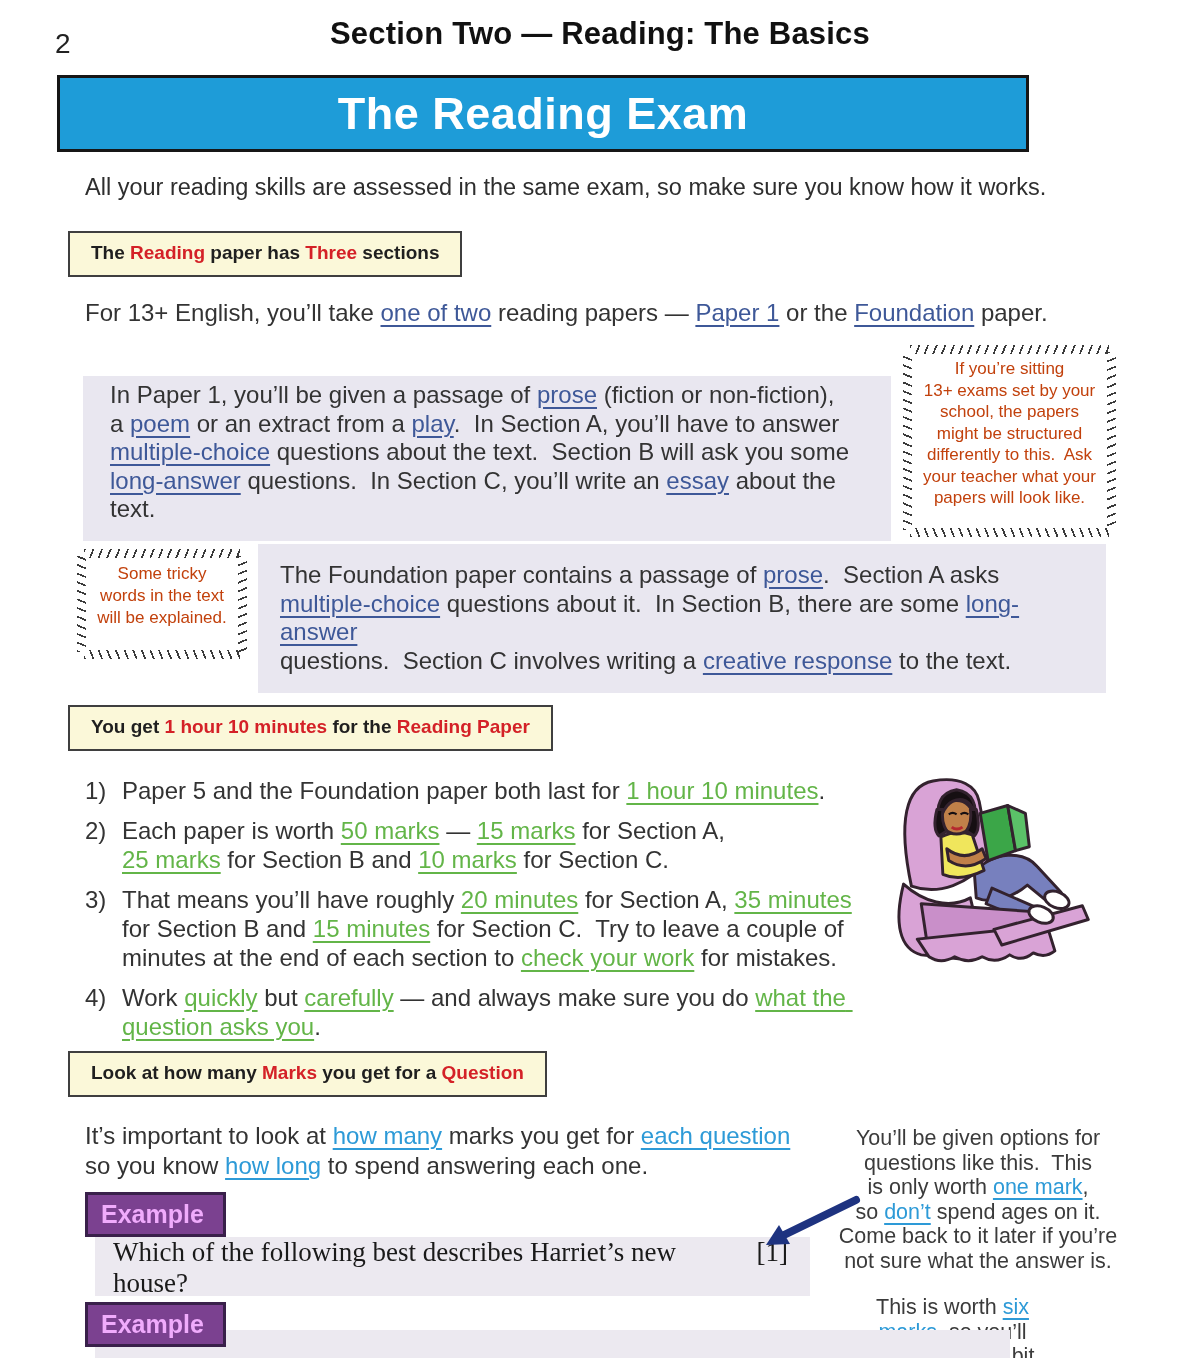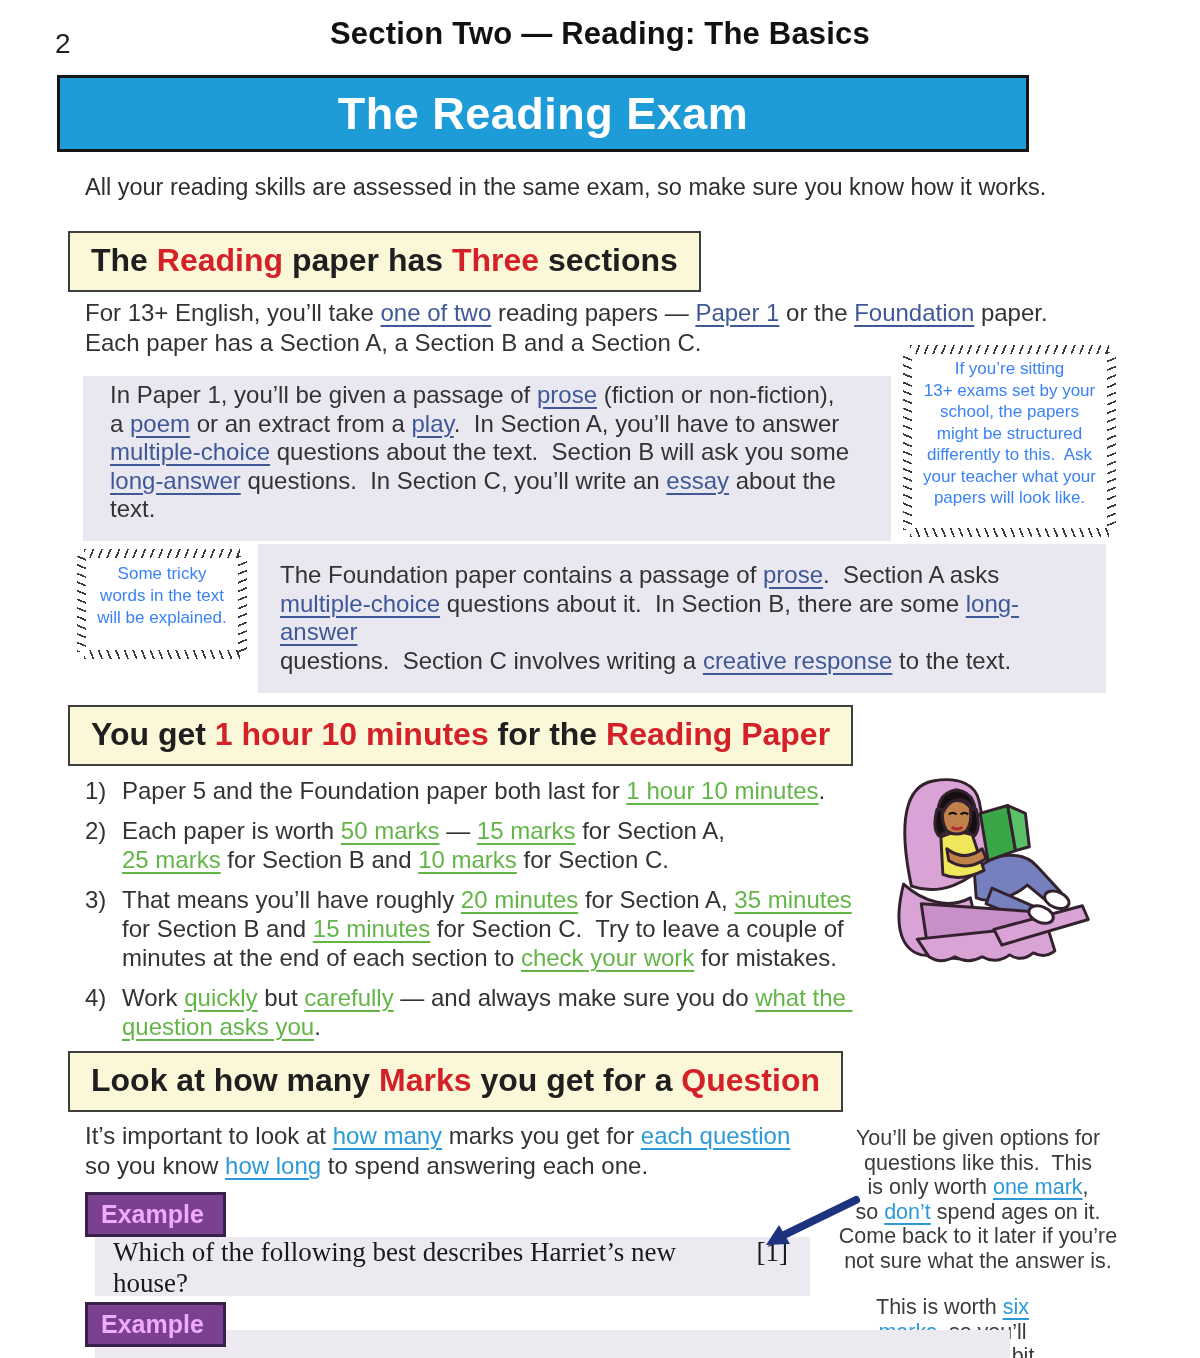--- a/index.html
+++ b/index.html
@@ -10,41 +10,41 @@
   .section-header{position:absolute;left:0;top:16px;width:1200px;text-align:center;
         font-size:31px;font-weight:bold;color:#111;letter-spacing:.2px;}
 
   .banner{position:absolute;left:57px;top:75px;width:972px;height:77px;box-sizing:border-box;
         background:#1E9CD8;border:3px solid #161616;display:flex;align-items:center;justify-content:center;}
   .banner-title{color:#ffffff;font-size:45px;font-weight:bold;letter-spacing:.5px;}
 
   .intro{position:absolute;left:85px;top:174px;font-size:23.5px;color:#2e2e2e;}
 
   .h-box{position:absolute;left:68px;background:#FBF8D9;border:2px solid #3f3f3f;
-        padding:9px 21px 11px 21px;font-size:32px;font-weight:bold;color:#1f1f1f;white-space:pre-wrap;}
+        padding:9px 21px 11px 21px;font-size:19px;font-weight:bold;color:#1f1f1f;white-space:pre-wrap;}
   #h1{top:231px;} #h2{top:705px;} #h3{top:1051px;}
 
   .rich{white-space:pre-wrap;}
   .seg-red{color:#D42127;font-weight:bold;}
   .seg-navy{color:#3E5898;text-decoration:underline;text-decoration-thickness:2px;text-underline-offset:4px;}
   .seg-green{color:#63B548;text-decoration:underline;text-decoration-thickness:2px;text-underline-offset:4px;}
   .seg-blue{color:#2D9AD7;text-decoration:underline;text-decoration-thickness:2px;text-underline-offset:4px;}
 
   .para1{position:absolute;left:85px;top:298px;font-size:24px;line-height:30px;color:#333;}
   .lav{position:absolute;background:#E9E7F0;box-sizing:border-box;font-size:24px;line-height:28.5px;color:#333;}
   #lav1{left:83px;top:376px;width:808px;padding:5px 10px 17px 27px;}
   #lav2{left:258px;top:544px;width:848px;padding:17px 10px 18px 22px;}
 
   .note{position:absolute;}
   .note .hatch{position:absolute;}
   .hatch.top{left:7px;right:7px;top:0;height:9px;background:repeating-linear-gradient(112deg,#3a3a3a 0 1.7px,transparent 1.7px 8px);}
   .hatch.bottom{left:7px;right:7px;bottom:0;height:9px;background:repeating-linear-gradient(68deg,#3a3a3a 0 1.7px,transparent 1.7px 8px);}
   .hatch.left{top:7px;bottom:7px;left:0;width:9px;background:repeating-linear-gradient(22deg,#3a3a3a 0 1.7px,transparent 1.7px 8px);}
   .hatch.right{top:7px;bottom:7px;right:0;width:9px;background:repeating-linear-gradient(158deg,#3a3a3a 0 1.7px,transparent 1.7px 8px);}
-  .note-text{position:absolute;inset:13px;text-align:center;font-size:17px;line-height:21.5px;color:#3b82f6;white-space:pre-wrap;}
+  .note-text{position:absolute;inset:13px;text-align:center;font-size:17px;line-height:21.5px;color:#c2410c;white-space:pre-wrap;}
   #note-right{left:903px;top:345px;width:213px;height:192px;}
   #note-left{left:77px;top:549px;width:170px;height:110px;}
   #note-left .note-text{font-size:17px;line-height:22px;inset:14px 10px;}
 
   .list{position:absolute;left:85px;top:776px;width:820px;font-size:24px;line-height:29px;color:#333;}
   .list-item{margin-bottom:11px;white-space:pre-wrap;}
   .list-item .num{display:inline-block;width:37px;vertical-align:top;}
   .list-item .body{display:inline-block;width:calc(100% - 42px);vertical-align:top;}
 
   #chair{position:absolute;left:878px;top:756px;width:226px;height:212px;}
@@ -75,21 +75,21 @@
   <div class="section-header">Section Two — Reading: The Basics</div>
 
   <div class="banner">
     <span class="banner-title">The Reading Exam</span>
   </div>
 
   <div class="intro">All your reading skills are assessed in the same exam, so make sure you know how it works.</div>
 
   <div class="h-box" id="h1"><span>The </span><span class="seg-red">Reading</span><span> paper has </span><span class="seg-red">Three</span><span> sections</span></div>
 
-  <div class="para1 rich"><span>For 13+ English, you’ll take </span><span class="seg-navy">one of two</span><span> reading papers — </span><span class="seg-navy">Paper 1</span><span> or the </span><span class="seg-navy">Foundation</span><span> paper.</span><br><span>Each paper has a Section A, a Section B and a Section C.</span></div>
+  <div class="para1 rich"><span>For 13+ English, you’ll take </span><span class="seg-navy">one of two</span><span> reading papers — </span><span class="seg-navy">Paper 1</span><span> or the </span><span class="seg-navy">Foundation</span><span> paper.</span><br></div>
 
   <div class="lav rich" id="lav1"><span>In Paper 1, you’ll be given a passage of </span><span class="seg-navy">prose</span><span> (fiction or non-fiction),</span><br><span>a </span><span class="seg-navy">poem</span><span> or an extract from a </span><span class="seg-navy">play</span><span>.  In Section A, you’ll have to answer</span><br><span class="seg-navy">multiple-choice</span><span> questions about the text.  Section B will ask you some</span><br><span class="seg-navy">long-answer</span><span> questions.  In Section C, you’ll write an </span><span class="seg-navy">essay</span><span> about the text.</span></div>
 
   <div class="note" id="note-right">
     <div class="hatch top"></div>
     <div class="hatch bottom"></div>
     <div class="hatch left"></div>
     <div class="hatch right"></div>
     <div class="note-text">If you’re sitting
 13+ exams set by your

